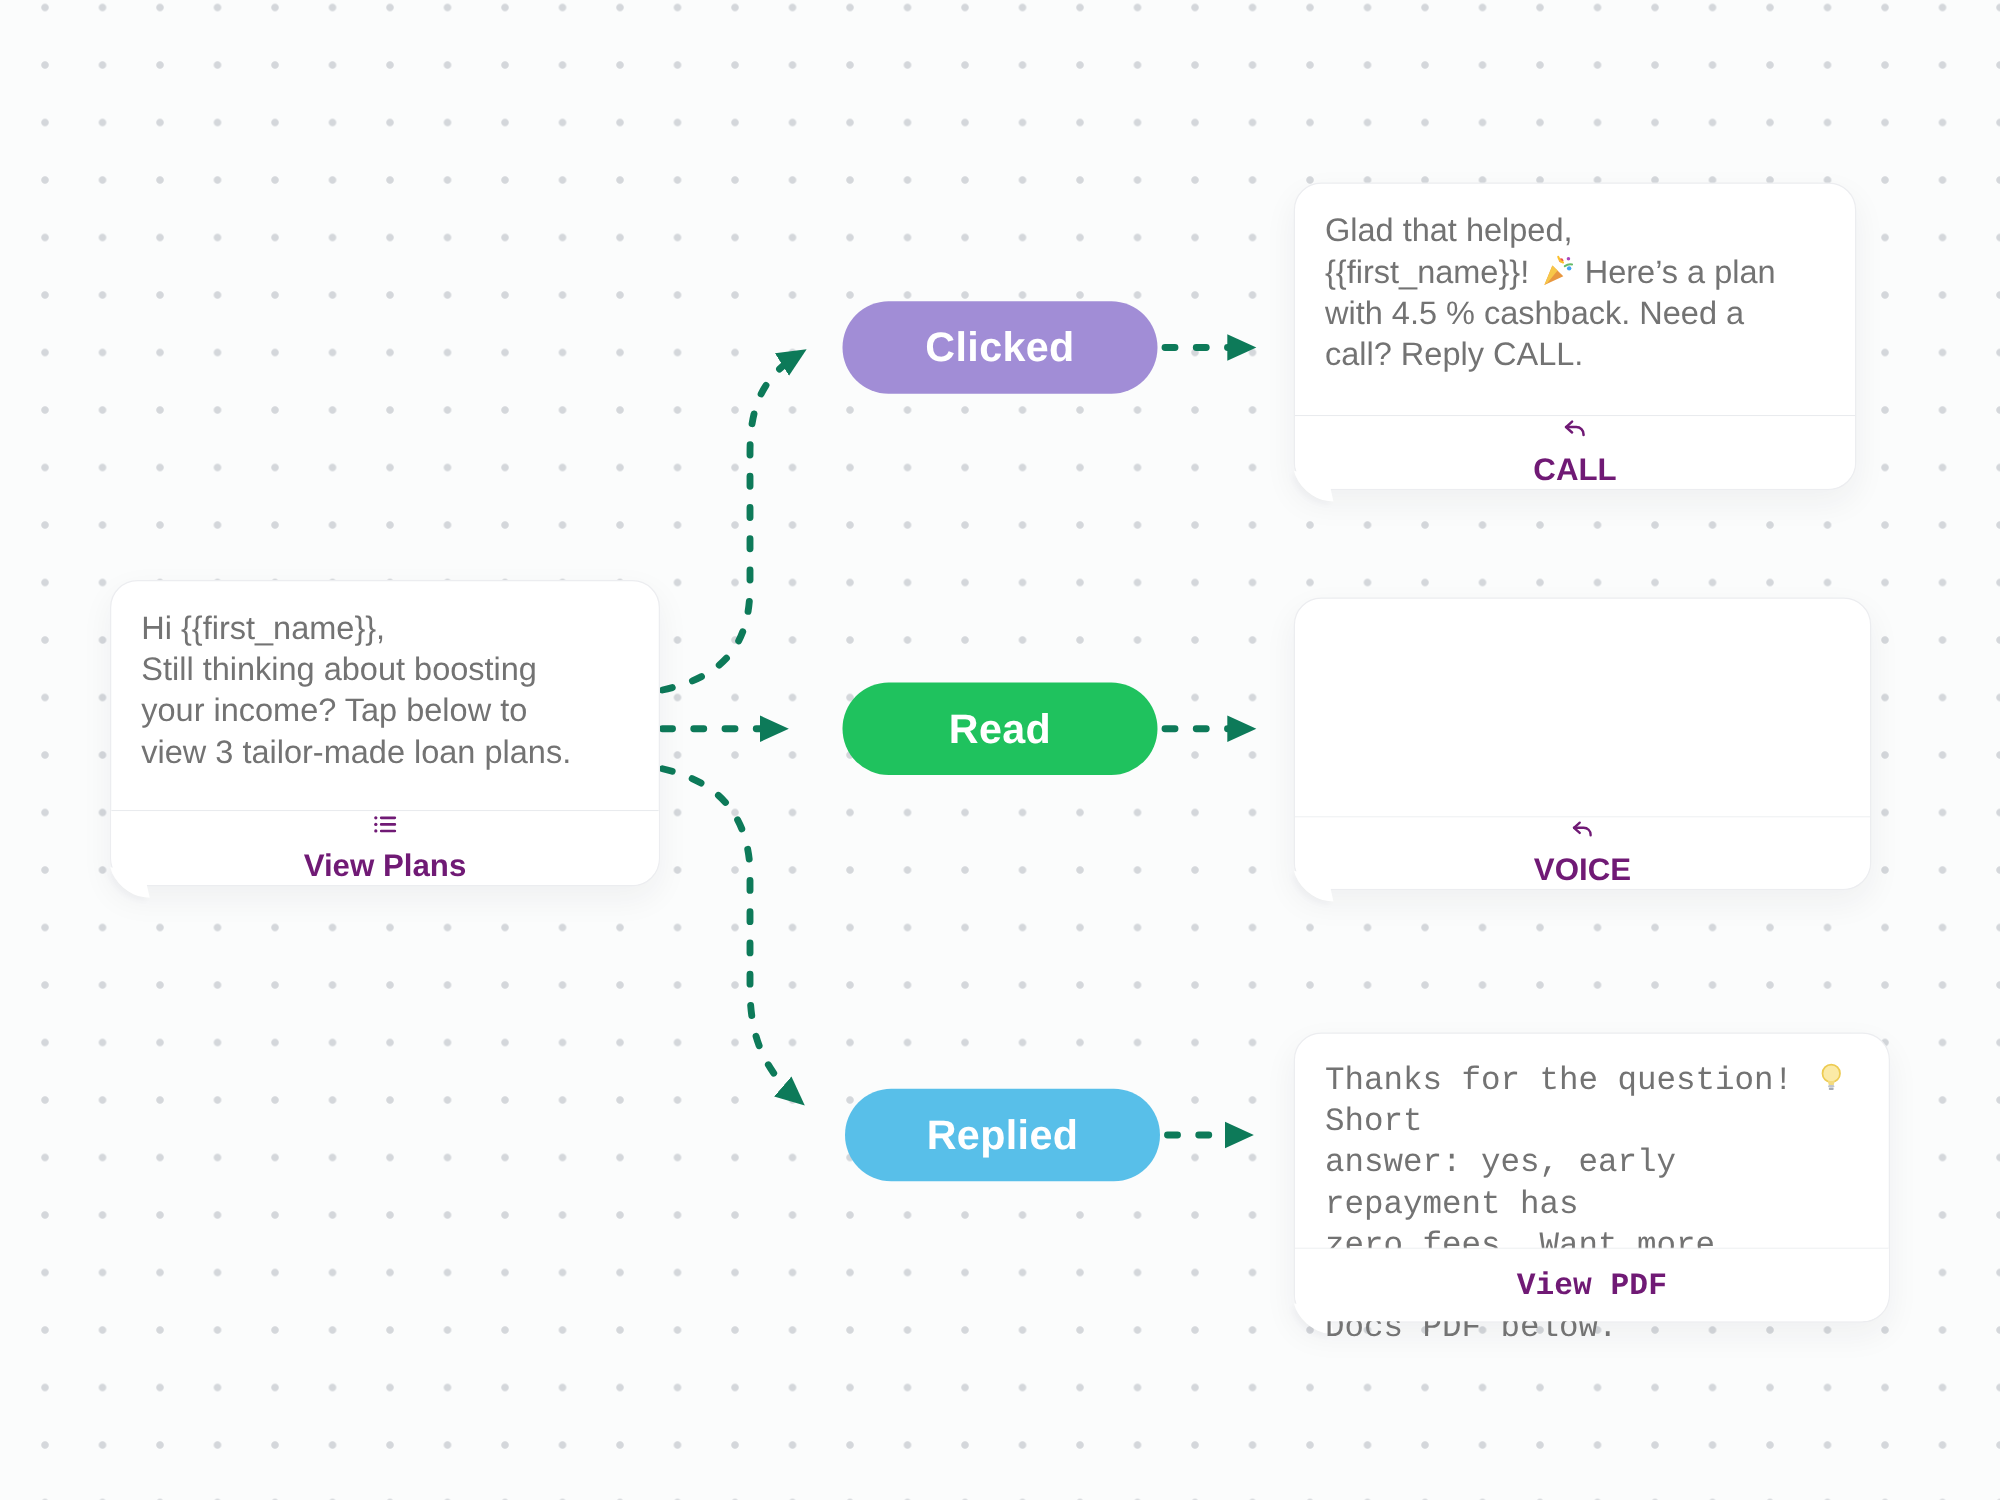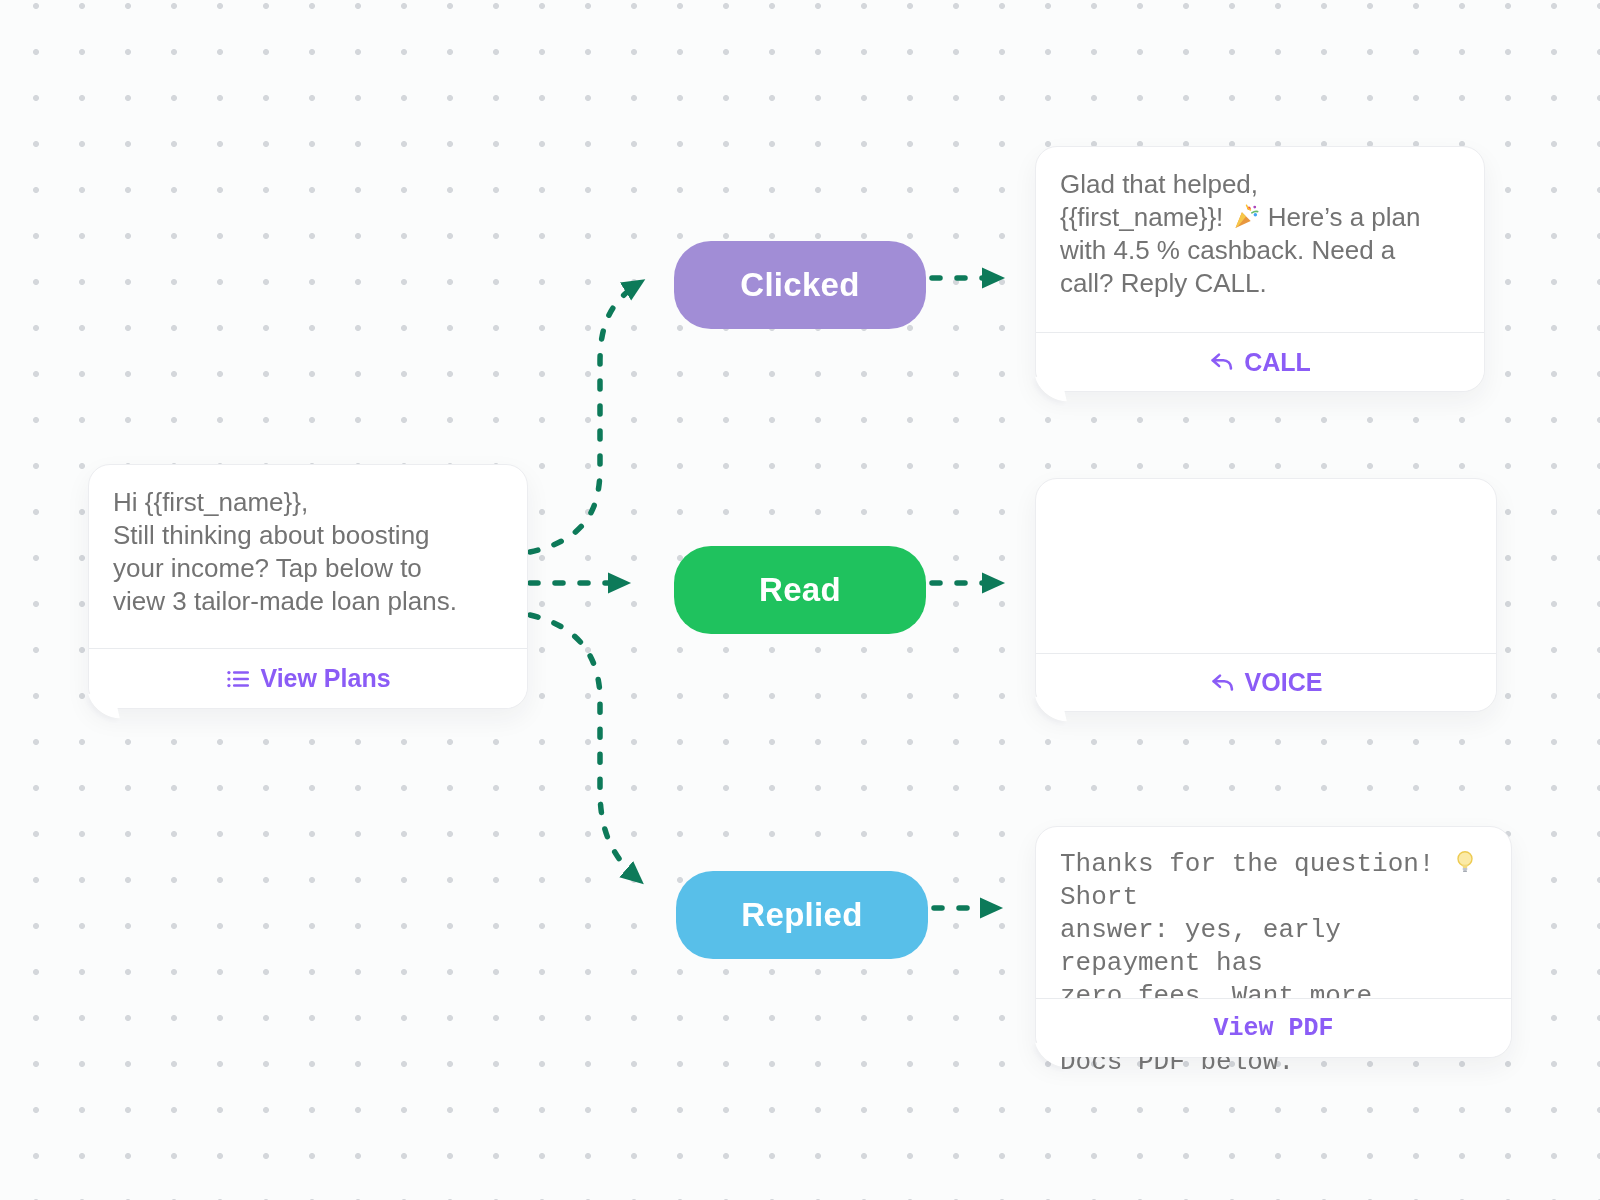--- a/index.html
+++ b/index.html
@@ -29,27 +29,27 @@
     box-shadow:-3px 3px 5px rgba(30,40,60,0.03); z-index:-1;
   }
   .bubble-body {
     padding:21px 24px 0 24px; font-size:26px; line-height:33px;
     color:#737373; letter-spacing:0;
   }
   .bubble-footer {
     position:absolute; left:0; right:0; bottom:0;
     border-top:1px solid #e9ebee;
     display:flex; align-items:center; justify-content:center; gap:9px;
-    color:#8b5cf6; font-size:25px; font-weight:600; cursor:pointer;
-    border-radius:0 0 22px 22px; background:#fff;
+    color:#701a75; font-size:25px; font-weight:600; cursor:pointer;
+    border-radius:0 0 22px 22px; background:#fff;flex-direction:column;
   }
   .btn-icon { width:26px; height:26px; display:block; }
 
   .pill {
-    position:absolute; z-index:2; width:252px; height:88px; border-radius:37px;
+    position:absolute; z-index:2; width:252px; height:74px; border-radius:37px;
     display:flex; align-items:center; justify-content:center;
     color:#fff; font-size:33px; font-weight:700; letter-spacing:0.3px;
     cursor:pointer;
   }
   .emoji { width:28px; height:28px; display:inline-block; vertical-align:-5px; margin:0 1px; }
 </style>
 </head>
 <body>
 
 <div class="canvas">

